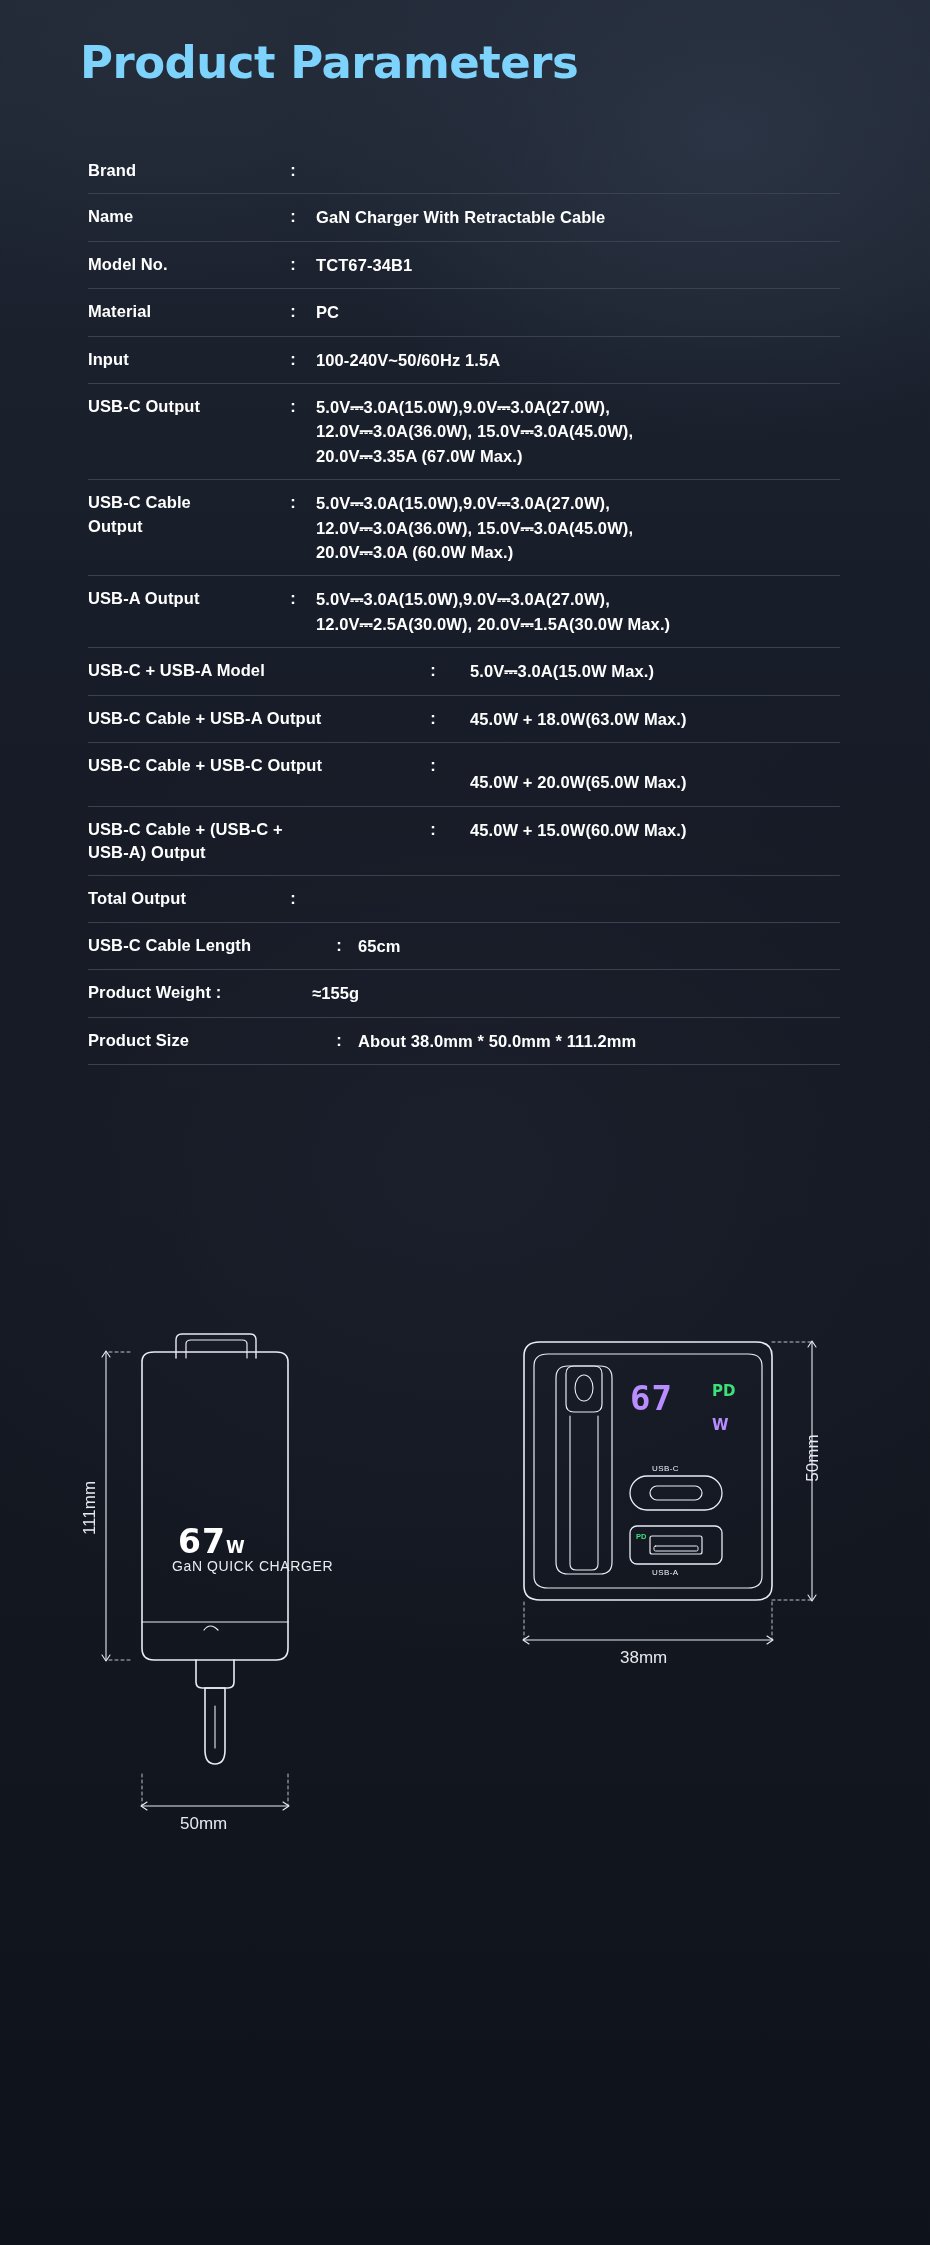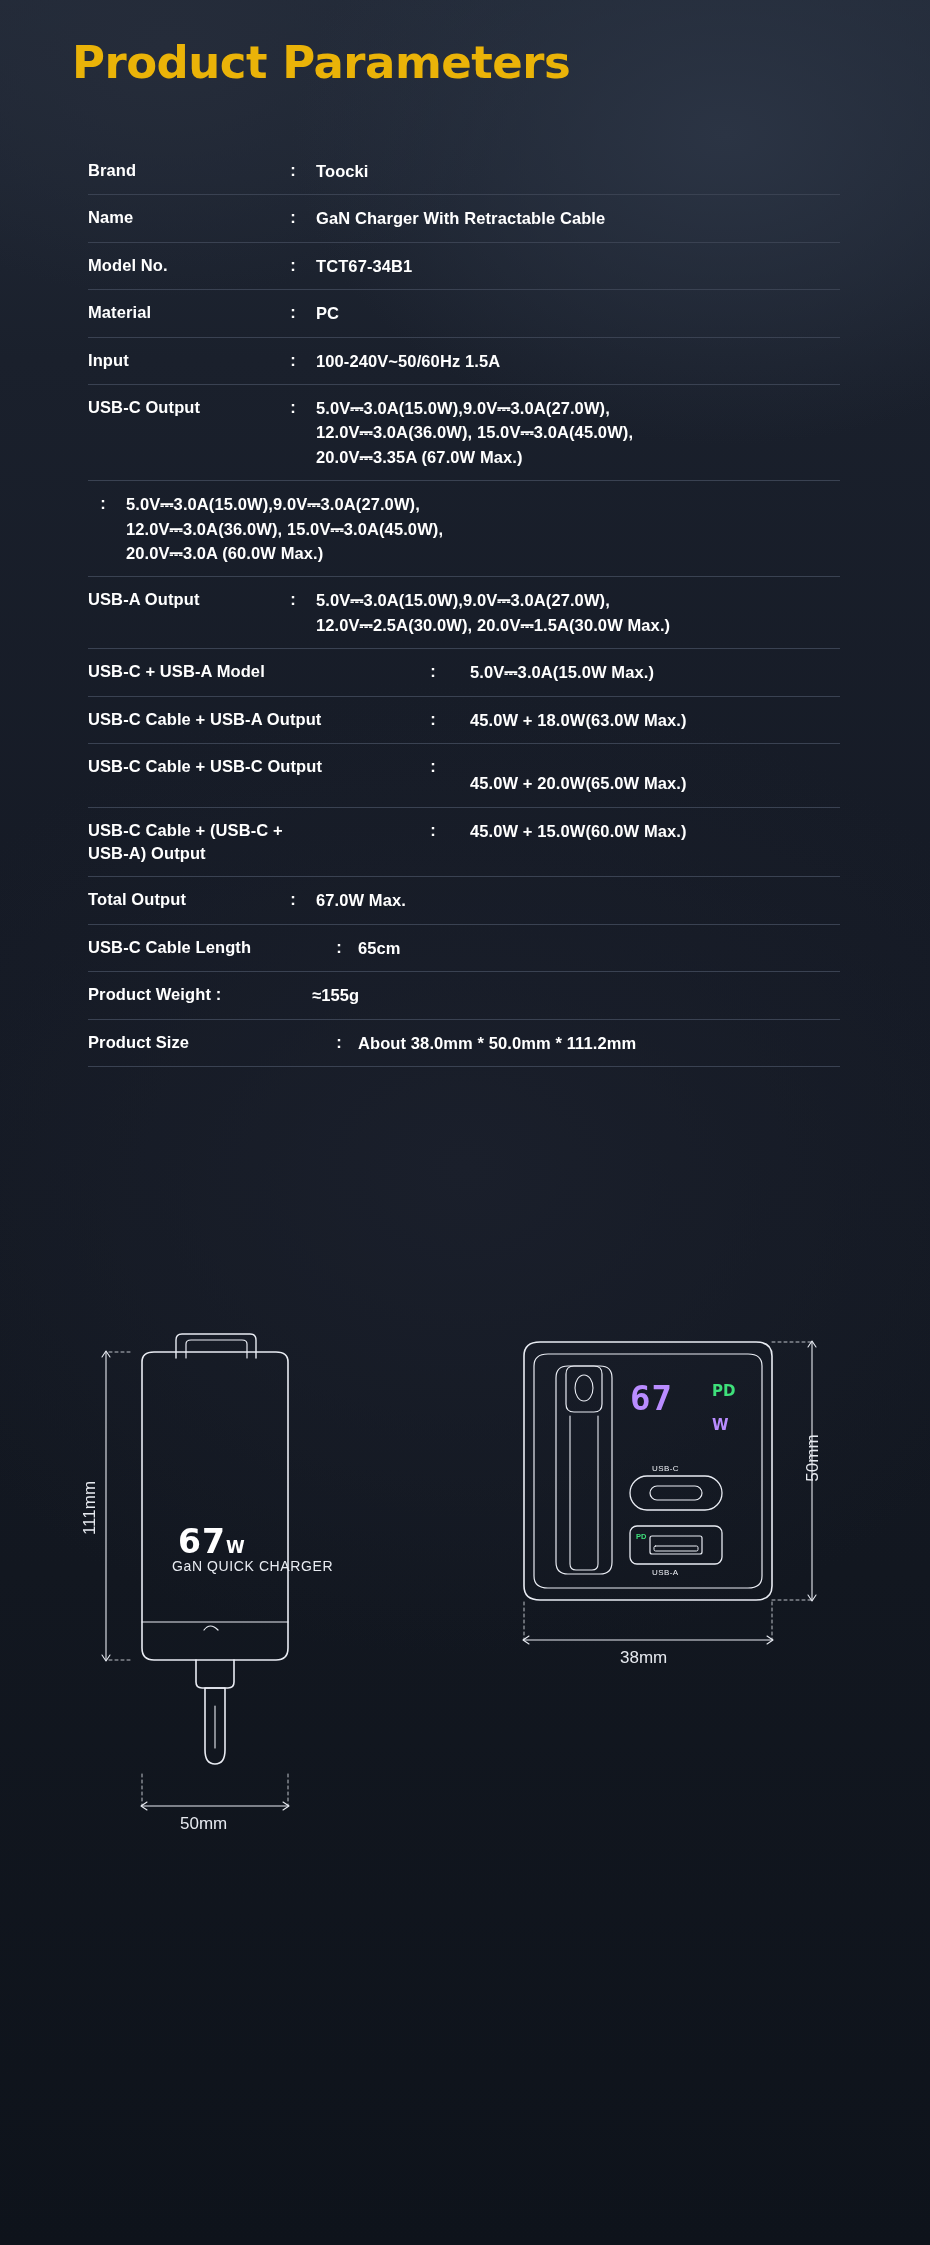--- a/index.html
+++ b/index.html
@@ -27,26 +27,26 @@
   }
   .inner {
     position: absolute;
     left: 0; top: 0;
     width: 930px;
   }
 
   
   .title {
     position: absolute;
-    left: 72px;
+    left: 80px;
     top: 36px;
     font-size: 45px;
     font-weight: bold;
     letter-spacing: -0.5px;
-    color: #eab308;
+    color: #7dd3fc;
     font-family: "DejaVu Sans", sans-serif;
   }
 
   
   .spec-table {
     position: absolute;
     left: 88px;
     top: 148px;
     width: 752px;
   }
@@ -180,21 +180,20 @@
 
 <div class="inner">
 
   <div class="title">Product Parameters</div>
 
   <div class="spec-table">
 
     <div class="spec-row va">
       <div class="lbl">Brand</div>
       <div class="colon">:</div>
-      <div class="val">Toocki</div>
     </div>
 
     <div class="spec-row va">
       <div class="lbl">Name</div>
       <div class="colon">:</div>
       <div class="val">GaN Charger With Retractable Cable</div>
     </div>
 
     <div class="spec-row va">
       <div class="lbl">Model No.</div>
@@ -216,20 +215,22 @@
 
     <div class="spec-row va">
       <div class="lbl">USB-C Output</div>
       <div class="colon">:</div>
       <div class="val">5.0V⎓3.0A(15.0W),9.0V⎓3.0A(27.0W),
 12.0V⎓3.0A(36.0W), 15.0V⎓3.0A(45.0W),
 20.0V⎓3.35A (67.0W Max.)</div>
     </div>
 
     <div class="spec-row va">
+      <div class="lbl" style="white-space:pre-line;">USB-C Cable
+Output</div>
       <div class="colon">:</div>
       <div class="val">5.0V⎓3.0A(15.0W),9.0V⎓3.0A(27.0W),
 12.0V⎓3.0A(36.0W), 15.0V⎓3.0A(45.0W),
 20.0V⎓3.0A (60.0W Max.)</div>
     </div>
 
     <div class="spec-row va">
       <div class="lbl">USB-A Output</div>
       <div class="colon">:</div>
       <div class="val">5.0V⎓3.0A(15.0W),9.0V⎓3.0A(27.0W),
@@ -257,21 +258,20 @@
     <div class="spec-row vb">
       <div class="lbl" style="white-space:pre-line;">USB-C Cable + (USB-C +
 USB-A) Output</div>
       <div class="colon">:</div>
       <div class="val" style="padding-left:22px;">45.0W + 15.0W(60.0W Max.)</div>
     </div>
 
     <div class="spec-row va">
       <div class="lbl">Total  Output</div>
       <div class="colon">:</div>
-      <div class="val">67.0W Max.</div>
     </div>
 
     <div class="spec-row vd">
       <div class="lbl">USB-C Cable Length</div>
       <div class="colon">:</div>
       <div class="val">65cm</div>
     </div>
 
     <div class="spec-row vc">
       <div class="lbl">Product Weight :</div>

